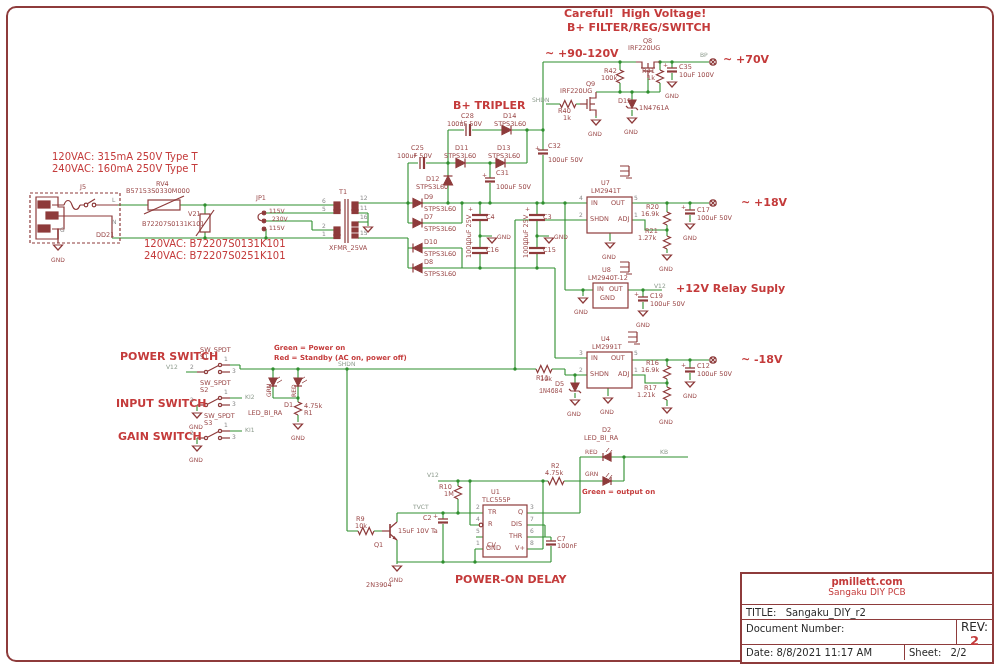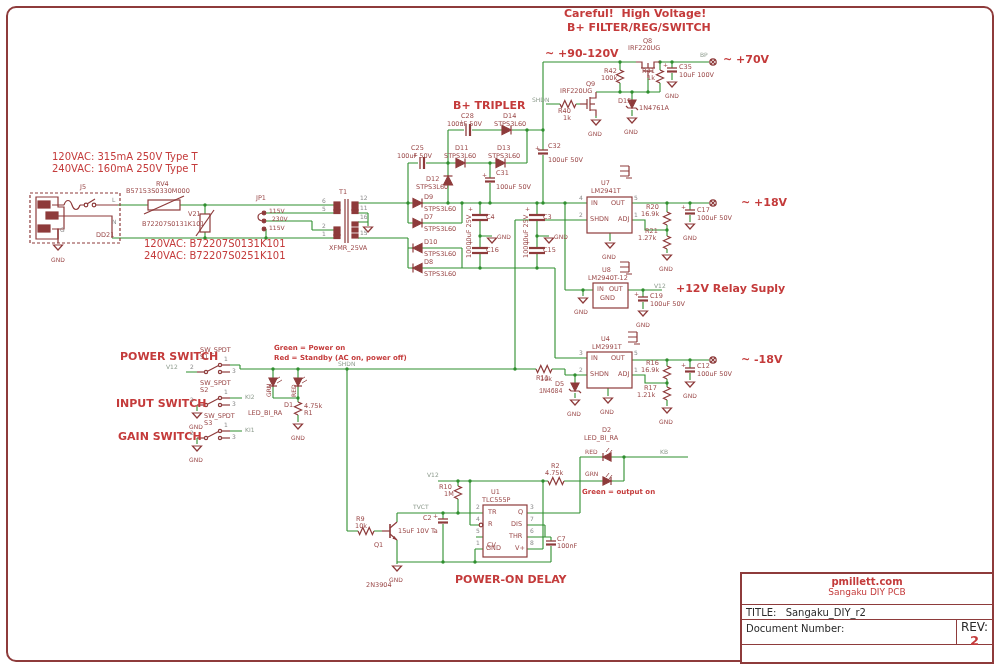--- a/index.html
+++ b/index.html
@@ -602,14 +602,24 @@
       <span class="tb-inline">TITLE:</span>
       <span class="tb-inline">Sangaku_DIY_r2</span>
     </div>
     <div class="rowd">
       <span class="doc">Document Number:</span>
       <span class="revcell">
         <div class="revlab">REV:</div>
         <div class="revval">2</div>
       </span>
     </div>
+    <div class="rowb">
+      <span class="date">
+        <span>Date:</span>
+        <span>8/8/2021 11:17 AM</span>
+      </span>
+      <span class="sheetcell">
+        <span class="tb-inline">Sheet:</span>
+        <span>2/2</span>
+      </span>
+    </div>
   </div>
 </div>
 
 </body></html>

